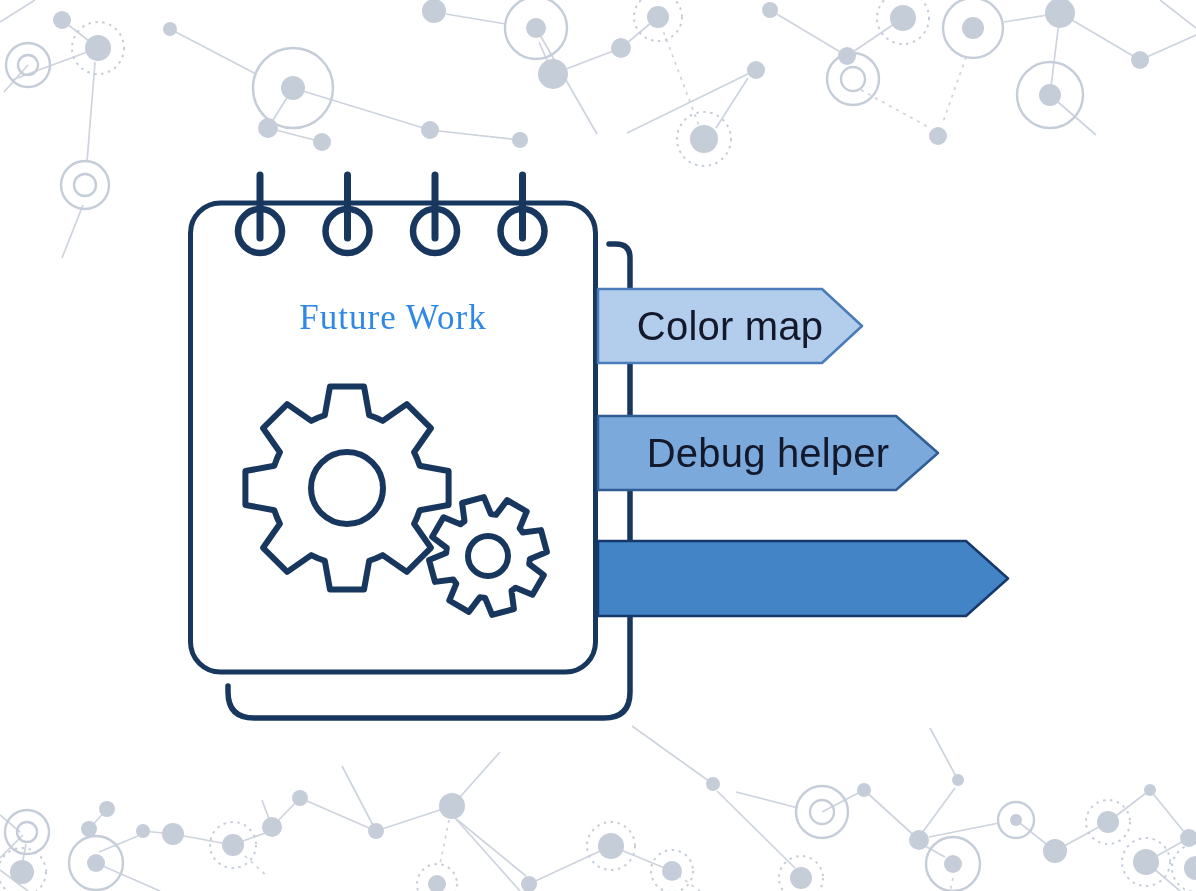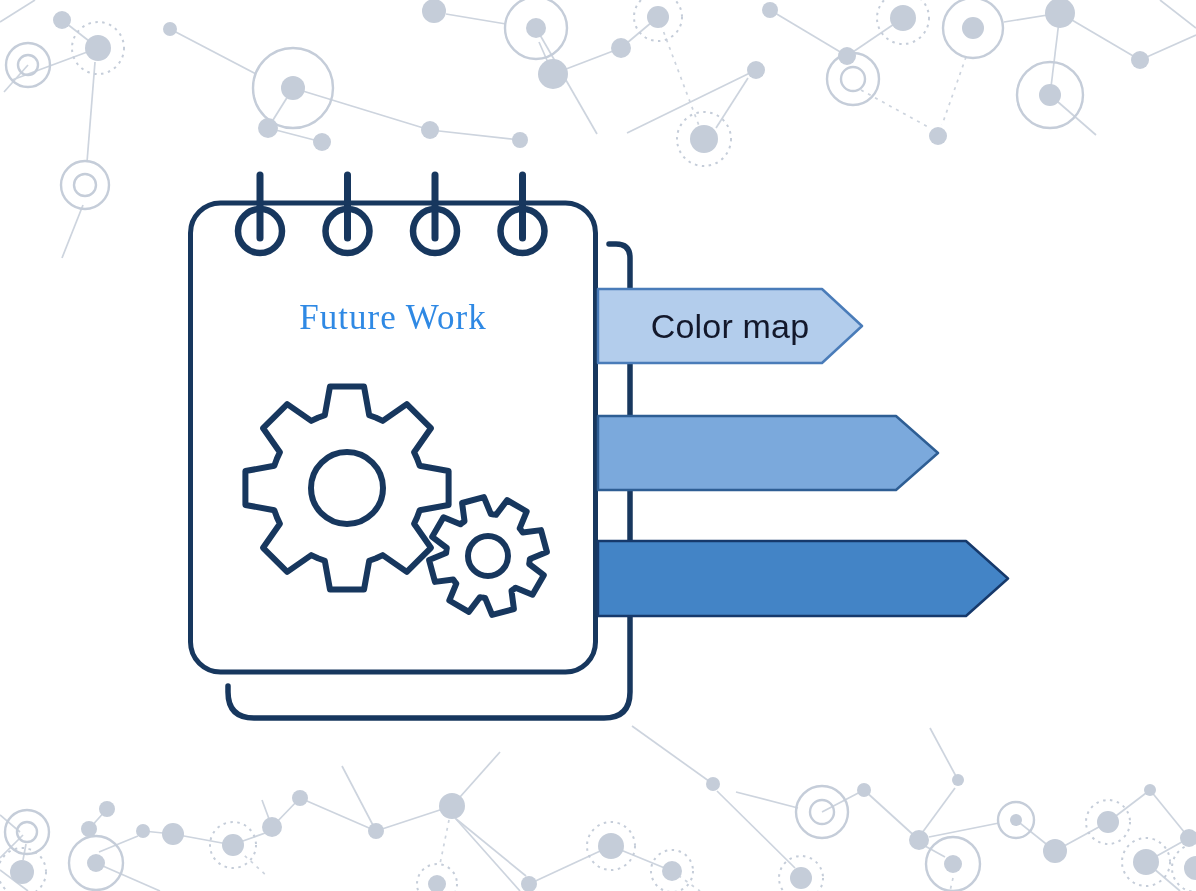--- a/index.html
+++ b/index.html
@@ -27,21 +27,21 @@
   .pd{fill:var(--node,#C5CDD9);}
 
   .title{
     position:absolute;left:190px;top:299px;width:406px;height:44px;
     text-align:center;font-family:"Liberation Serif", serif;
     font-size:35px;letter-spacing:1px;color:var(--title,#2F89E4);
     line-height:1.1;
   }
   .alabel{
     position:absolute;display:flex;align-items:center;justify-content:center;
-    font-size:34px;color:var(--atext,#13182B);letter-spacing:0.2px;
+    font-size:40px;color:var(--atext,#13182B);letter-spacing:0.2px;
   }
 </style>
 </head>
 <body>
 
 <div class="stage">
 
   <svg id="art" width="1196" height="891" viewBox="0 0 1196 891">
 
     <g id="net-top">
@@ -222,13 +222,14 @@
     <g id="arrows">
       <path d="M598 289 H822 L862 326 L822 363 H598 Z" stroke-width="2.5" stroke-linejoin="round" fill="#B3CDEC" stroke="#4A7CB9"></path>
       <path d="M598 416 H896 L938 453 L896 490 H598 Z" stroke-width="2.5" stroke-linejoin="round" fill="#7BA9DC" stroke="#2E5E94"></path>
       <path d="M598 541 H966 L1008 578.5 L966 616 H598 Z" stroke-width="2.5" stroke-linejoin="round" fill="#4384C6" stroke="#16396B"></path>
     </g>
   </svg>
 
   <div class="title">Future Work</div>
 
   <div class="alabel" style="left:598px;top:289px;width:264px;height:74px">Color map</div>
+  <div class="alabel" style="left:598px;top:416px;width:340px;height:74px">Debug helper</div>
 </div>
 
 </body></html>

